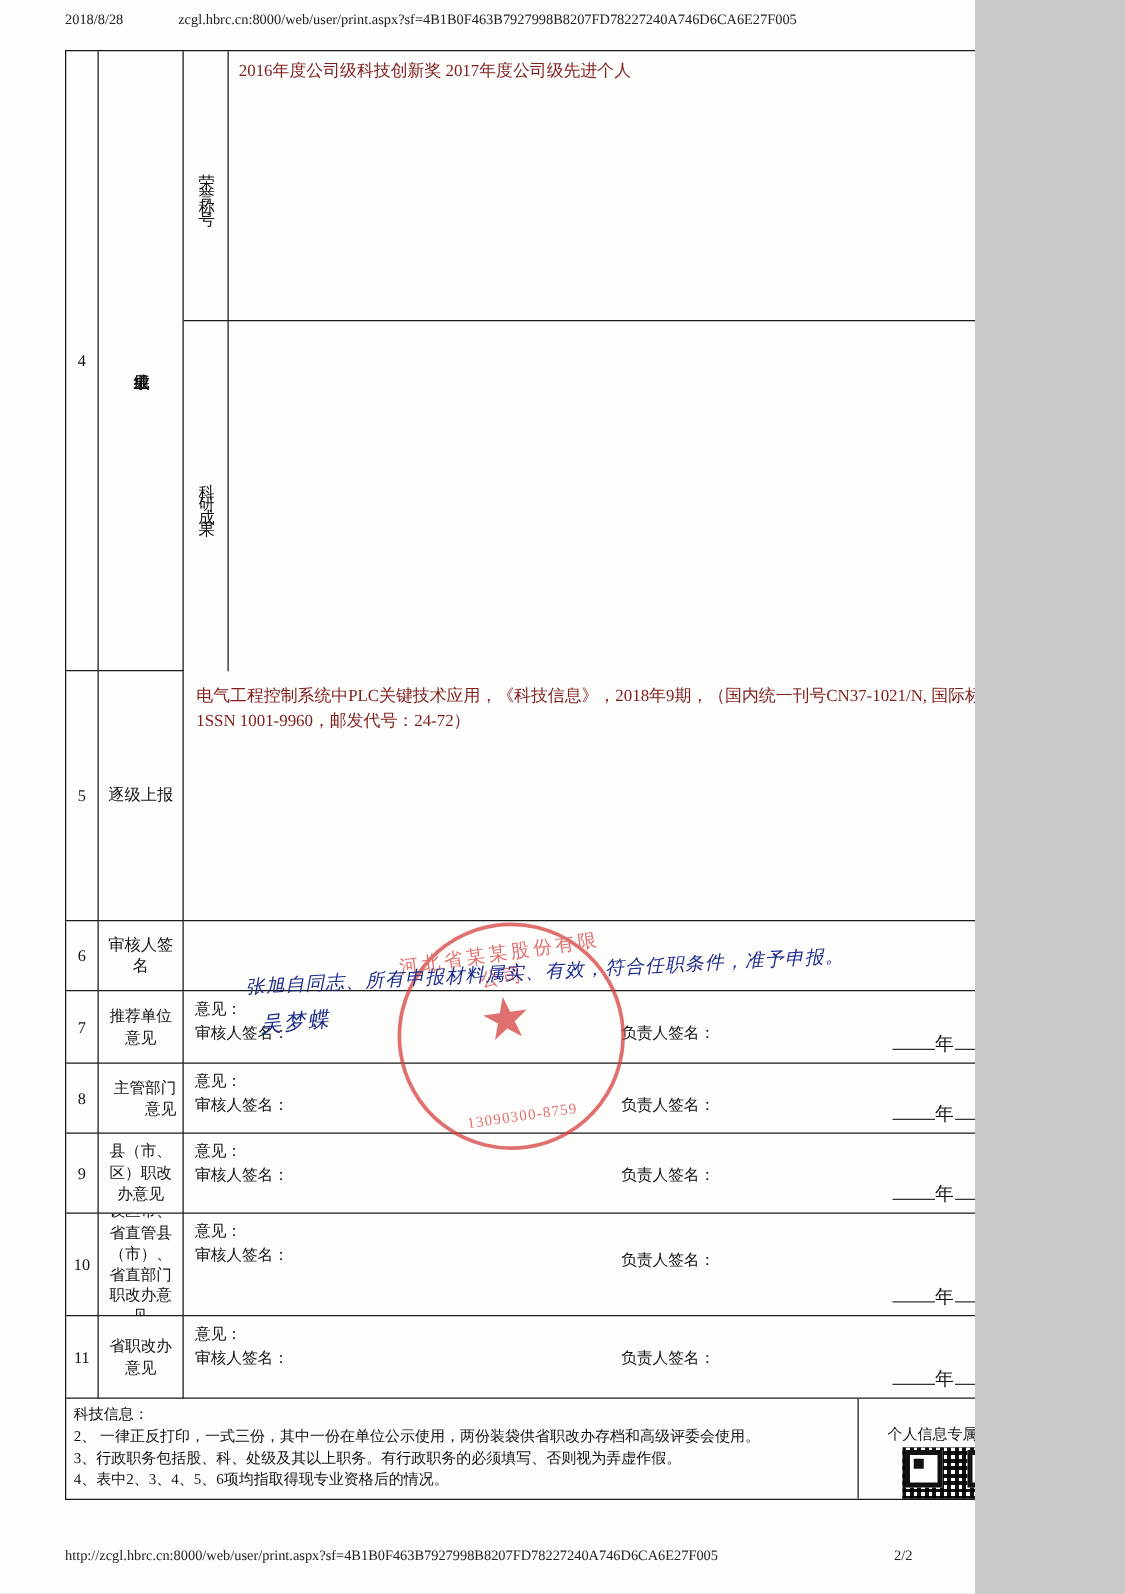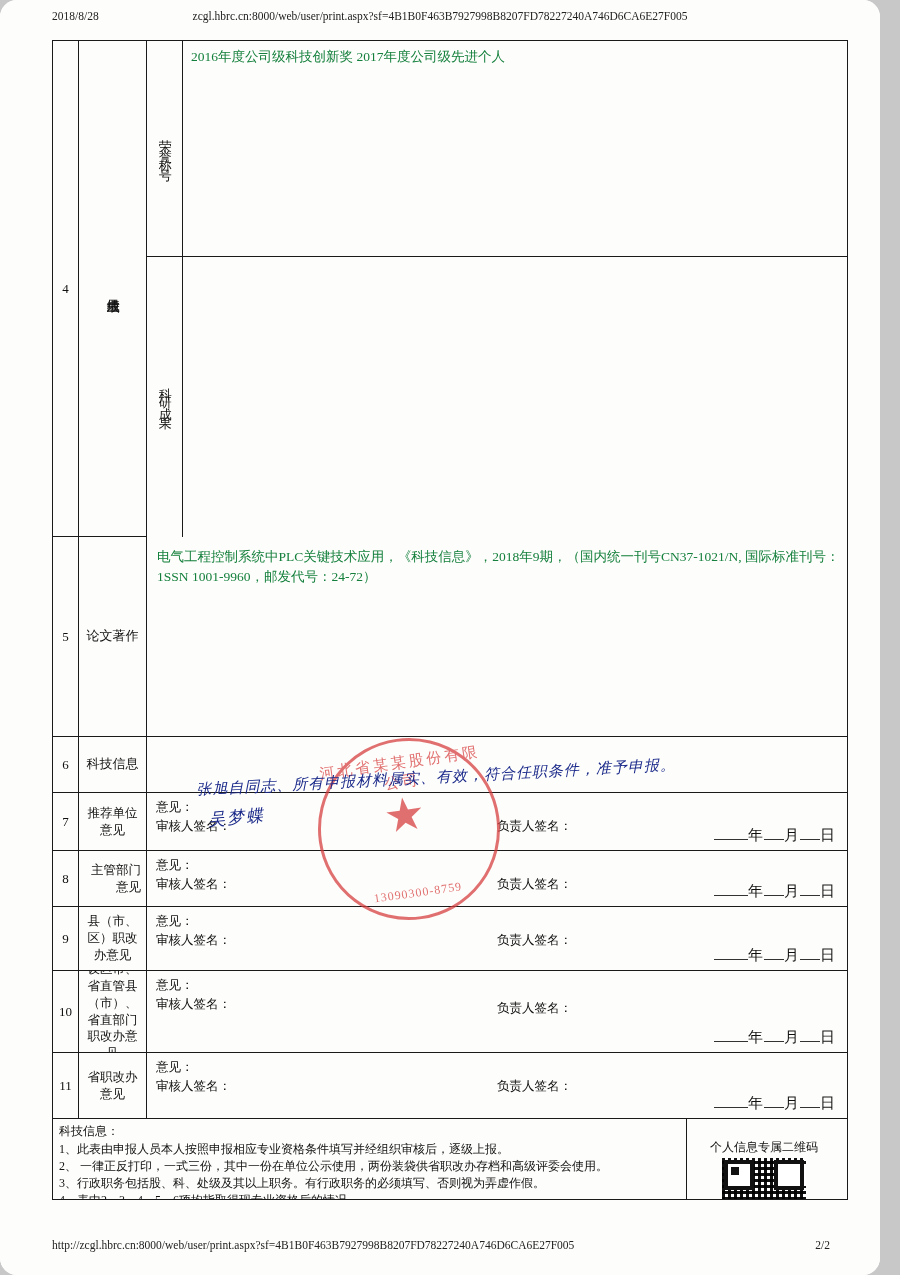--- a/index.html
+++ b/index.html
@@ -5,26 +5,25 @@
   html, body {
     margin: 0;
     padding: 0;
     background: #c8c8c8;
   }
   body {
     font-family: "Liberation Serif", serif;
   }
   .page {
     position: relative;
-    width: 880px;
+    width: 780px;
     height: 1275px;
     background: #ffffff;
     overflow: hidden;
     box-sizing: border-box;
-    border-radius: 17px;
   }
   
   .paper {
     position: absolute;
     left: 0; top: 0; right: 0; bottom: 0;
     background: #fdfdfb;
   }
   .browser-header {
     position: absolute;
     top: 10px;
@@ -102,21 +101,21 @@
     letter-spacing: 0;
   }
   .center-v {
     display: flex;
     align-items: center;
     justify-content: center;
   }
   .content-text {
     font-size: 13.5px;
     line-height: 1.45;
-    color: #15803d;
+    color: #7f1d1d;
   }
   .opin-label {
     font-size: 12.5px;
     line-height: 1.35;
   }
   .opin-inner {
     position: relative;
     height: 100%;
     font-size: 12.5px;
   }
@@ -273,27 +272,27 @@
 
     <div class="cell nr content-text" style="left:130px; top:0; right:0; height:216px; padding-top:6px; padding-left:8px;">2016年度公司级科技创新奖  2017年度公司级先进个人</div>
 
     <div class="cell nb" style="left:94px; top:216px; width:36px; height:280px; display:flex; align-items:center; justify-content:center;">
       <span class="vlabel" style="writing-mode:vertical-rl; text-orientation:upright; letter-spacing:10px;">科研成果</span>
     </div>
 
 
     <div class="cell center-v num" style="left:0; top:496px; width:26px; height:200px;">5</div>
     <div class="cell center-v" style="left:26px; top:496px; width:68px; height:200px;">
-      <span class="vlabel">论文著作</span>
+      <span class="vlabel">逐级上报</span>
     </div>
     <div class="cell nr content-text" style="left:94px; top:496px; right:0; height:200px; padding-top:10px; padding-left:10px;">电气工程控制系统中PLC关键技术应用，《科技信息》，2018年9期，（国内统一刊号CN37-1021/N, 国际标准刊号：1SSN 1001-9960，邮发代号：24-72）</div>
 
     <div class="cell center-v num" style="left:0; top:696px; width:26px; height:56px;">6</div>
     <div class="cell center-v" style="left:26px; top:696px; width:68px; height:56px;">
-      <span class="vlabel">科技信息</span>
+      <span class="vlabel">审核人签名</span>
     </div>
     <div class="cell nr content-text" style="left:94px; top:696px; right:0; height:56px;"></div>
 
     <div class="cell center-v num" style="left:0; top:752px; width:26px; height:58px;">7</div>
     <div class="cell center-v" style="left:26px; top:752px; width:68px; height:58px;">
       <span class="opin-label" style="display:block; text-align:center;">推荐单位意见</span>
     </div>
     <div class="cell nr" style="left:94px; top:752px; right:0; height:58px;">
       <div class="opin-inner">
         <span class="l1">意见：</span>
@@ -351,21 +350,20 @@
         <span class="l1">意见：</span>
         <span class="l2">审核人签名：</span>
         <span class="l3">负责人签名：</span>
         <span class="l4 dateline"><span class="u"></span>年<span class="u2"></span>月<span class="u2"></span>日</span>
       </div>
     </div>
 
     <div class="cell nr nb" style="left:0; top:1078px; right:0; bottom:0; padding:4px 6px;">
       <div class="notes" style="position:relative; left:0; top:0;">
         <div class="ntitle">科技信息：</div>
-        <div>1、此表由申报人员本人按照申报相应专业资格条件填写并经组织审核后，逐级上报。</div>
         <div>2、 一律正反打印，一式三份，其中一份在单位公示使用，两份装袋供省职改办存档和高级评委会使用。</div>
         <div>3、行政职务包括股、科、处级及其以上职务。有行政职务的必须填写、否则视为弄虚作假。</div>
         <div>4、表中2、3、4、5、6项均指取得现专业资格后的情况。</div>
 
       </div>
 
       <div class="qr-box" style="right:8px; top:20px; width:150px;">
         <div class="qr-title">个人信息专属二维码</div>
         <div class="qr">
           <span class="inner-tl"></span>

